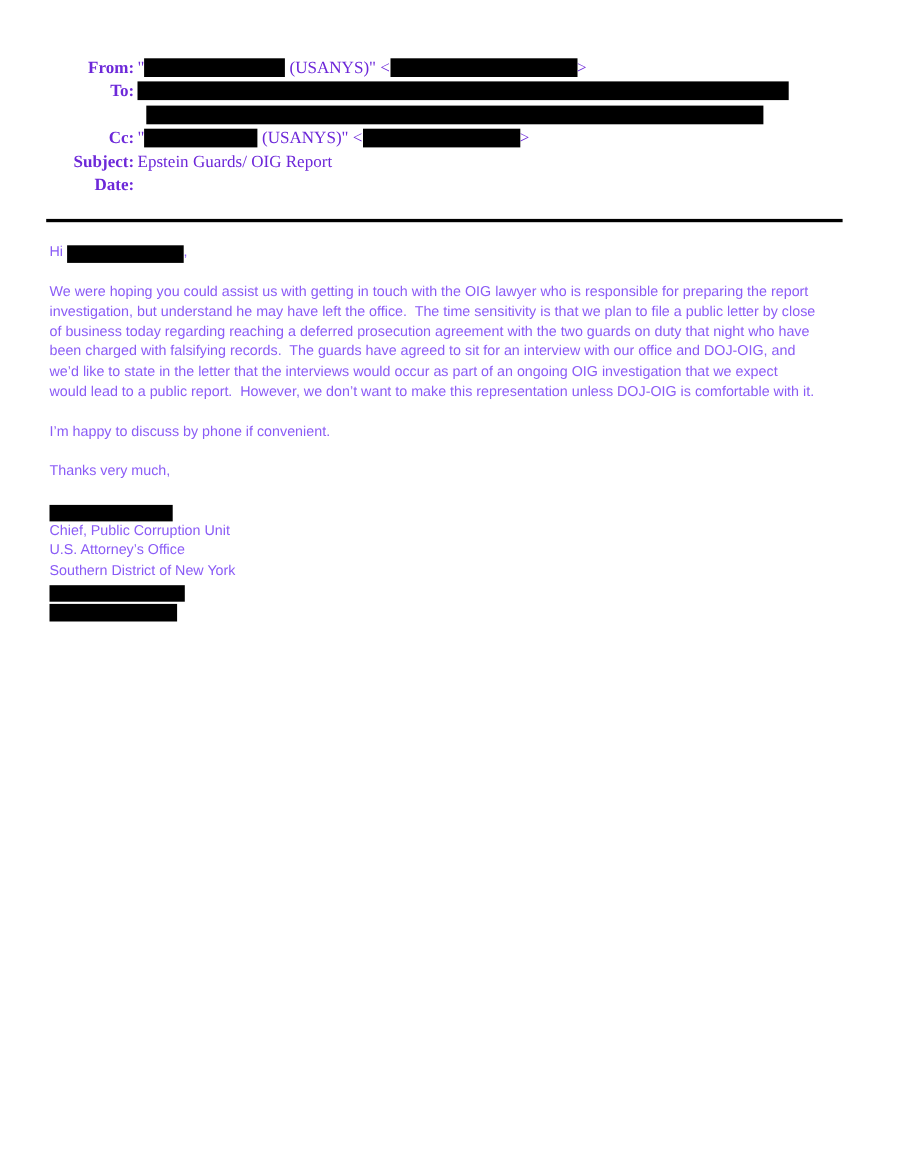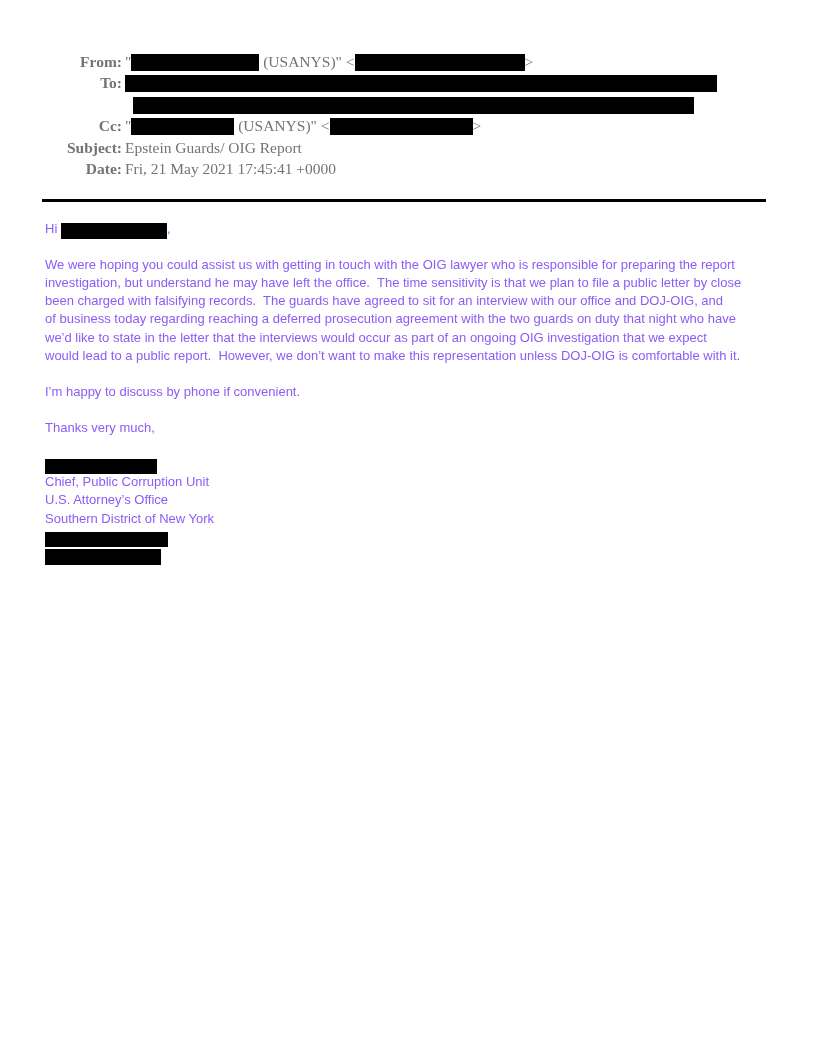--- a/index.html
+++ b/index.html
@@ -12,21 +12,21 @@
     font-family: "Liberation Sans", sans-serif;
   }
   .page { position: absolute; inset: 0; }
 
   
   .email-header {
     position: absolute;
     top: 51px; left: 0;
     font-family: "Liberation Serif", serif;
     font-size: 15.5px;
-    color: #737373;
+    color: #6d28d9;
   }
   .header-row {
     display: flex;
     height: 21.4px;
     line-height: 21.4px;
     align-items: baseline;
   }
   .header-label {
     flex: none;
     width: 122px;
@@ -91,31 +91,30 @@
       <div class="header-row">
         <span class="header-label">Cc:</span>
         <span class="header-content"><span>"</span><span class="redaction" style="width: 103px; height: 17px;"></span><span> (USANYS)" &lt;</span><span class="redaction" style="width: 143px; height: 17px;"></span><span>&gt;</span></span>
       </div>
       <div class="header-row">
         <span class="header-label">Subject:</span>
         <span class="header-content"><span>Epstein Guards/ OIG Report</span></span>
       </div>
       <div class="header-row">
         <span class="header-label">Date:</span>
-        <span class="header-content"><span>Fri, 21 May 2021 17:45:41 +0000</span></span>
       </div>
     </section>
   <div class="divider"></div>
   <section class="email-body" id="email-body">
       <div class="line"><span>Hi </span><span class="redaction" style="width: 106px; height: 16px;"></span><span>,</span></div>
       <div class="line"></div>
       <div class="line"><span>We were hoping you could assist us with getting in touch with the OIG lawyer who is responsible for preparing the report</span></div>
       <div class="line"><span>investigation, but understand he may have left the office.  The time sensitivity is that we plan to file a public letter by close</span></div>
+      <div class="line"><span>of business today regarding reaching a deferred prosecution agreement with the two guards on duty that night who have</span></div>
       <div class="line"><span>been charged with falsifying records.  The guards have agreed to sit for an interview with our office and DOJ-OIG, and</span></div>
-      <div class="line"><span>of business today regarding reaching a deferred prosecution agreement with the two guards on duty that night who have</span></div>
       <div class="line"><span>we’d like to state in the letter that the interviews would occur as part of an ongoing OIG investigation that we expect</span></div>
       <div class="line"><span>would lead to a public report.  However, we don’t want to make this representation unless DOJ-OIG is comfortable with it.</span></div>
       <div class="line"></div>
       <div class="line"><span>I’m happy to discuss by phone if convenient.</span></div>
       <div class="line"></div>
       <div class="line"><span>Thanks very much,</span></div>
       <div class="line"></div>
       <div class="line"><span class="redaction" style="width: 112px; height: 15px;"></span></div>
       <div class="line"><span>Chief, Public Corruption Unit</span></div>
       <div class="line"><span>U.S. Attorney’s Office</span></div>

